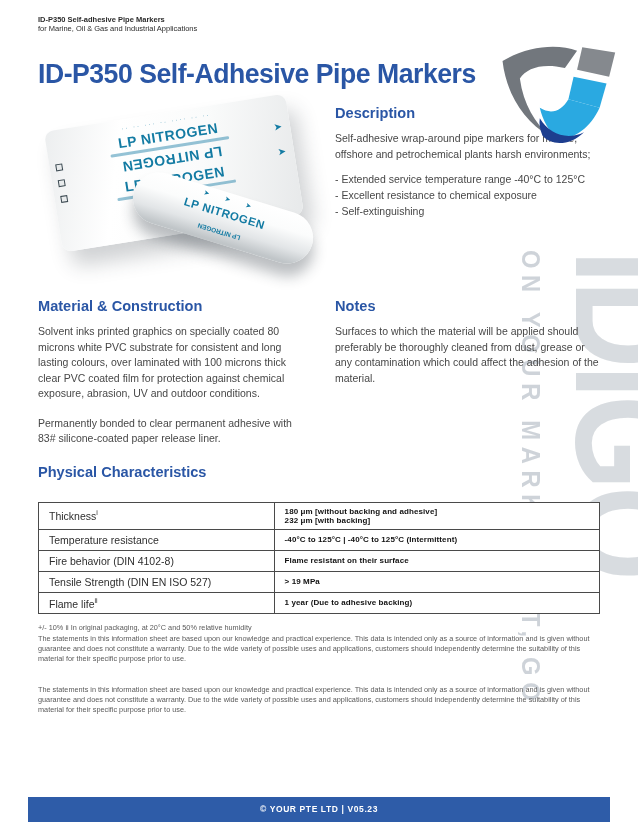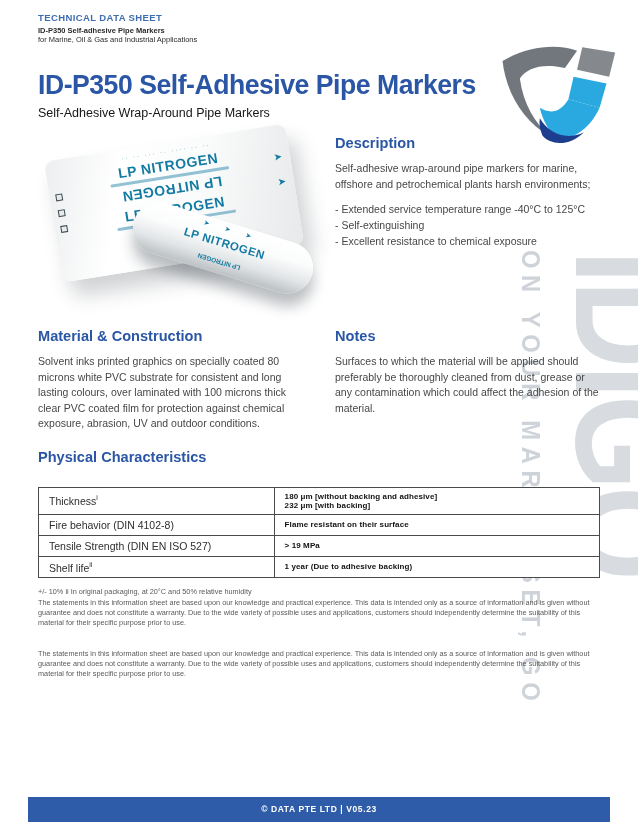--- a/index.html
+++ b/index.html
@@ -76,36 +76,34 @@
 
 <div class="page">
 
   <div class="watermark">
     <span class="wm-big">IDIGO</span>
     <span class="wm-small">ON YOUR MARKS, SET, GO</span>
   </div>
 
   <div class="content">
 
-    <div class="eyebrow">TECHNICAL DATA SHEET</div>
     <div class="meta1">ID-P350 Self-adhesive Pipe Markers</div>
     <div class="meta2">for Marine, Oil &amp; Gas and Industrial Applications</div>
 
     <div class="logo">
       <svg viewBox="0 0 140 120" width="132" height="104">
         <path d="M6,22 C35,4 70,2 92,10 L78,30 C52,24 34,30 26,42 C30,72 44,94 60,108 C30,92 10,58 6,22 Z" fill="#72777d"></path>
         <path d="M98,6 L136,12 L129,40 L92,32 Z" fill="#85898e"></path>
         <path d="M88,40 L126,48 L118,76 L82,66 Z" fill="#2aa9e1"></path>
         <path d="M82,66 L118,76 C108,98 90,112 70,113 C60,104 52,90 49,76 C62,84 74,80 82,66 Z" fill="#2aa9e1"></path>
         <path d="M49,88 C60,106 80,114 100,104 C84,120 62,120 52,108 C49,100 48,94 49,88 Z" fill="#1d3e8f"></path>
       </svg>
     </div>
 
     <h1 class="title">ID-P350 Self-Adhesive Pipe Markers</h1>
-    <div class="subtitle">Self-Adhesive Wrap-Around Pipe Markers</div>
 
     <div class="grid">
 
       <div class="photo">
         <div class="sheet">
           <div class="sheet-inner">
             <div class="mk-tiny">·· ·· ··· ·· ···· ·· ··</div>
             <div class="mk-row"><span class="mk mk-main">LP NITROGEN</span></div>
             <div class="mk-sub"></div>
             <div class="mk-row"><span class="mk mk-main mk-flip">LP NITROGEN</span></div>
@@ -127,28 +125,29 @@
           <div><span class="mk mk-main">LP NITROGEN</span></div>
           <div><span class="mk-tinyflip">LP NITROGEN</span></div>
         </div>
       </div>
 
       <div>
         <h2 class="sec">Description</h2>
         <p class="body">Self-adhesive wrap-around pipe markers for marine, offshore and petrochemical plants harsh environments;</p>
         <div class="bullets">
           <div>- Extended service temperature range -40°C to 125°C</div>
+          <div>- Excellent resistance to chemical exposure</div>
           <div>- Self-extinguishing</div>
-          <div>- Excellent resistance to chemical exposure</div>
         </div>
       </div>
 
       <div>
         <h2 class="sec">Material &amp; Construction</h2>
         <p class="body">Solvent inks printed graphics on specially coated 80 microns white PVC substrate for consistent and long lasting colours, over laminated with 100 microns thick clear PVC coated film for protection against chemical exposure, abrasion, UV and outdoor conditions.</p>
+        <p class="body">Permanently bonded to clear permanent adhesive with 83# silicone-coated paper release liner.</p>
       </div>
 
       <div>
         <h2 class="sec">Notes</h2>
         <p class="body">Surfaces to which the material will be applied should preferably be thoroughly cleaned from dust, grease or any contamination which could affect the adhesion of the material.</p>
       </div>
     </div>
 
     
     <div class="phys-wrap">
@@ -156,40 +155,44 @@
       <table class="phys">
         <tbody>
           <tr>
             <td class="prop"><span>Thickness</span><sup>i</sup></td>
             <td class="val">
                 <div>180 μm [without backing and adhesive]</div>
                 <div>232 μm [with backing]</div>
               </td>
           </tr>
           <tr>
+            <td class="prop"><span>Temperature resistance</span></td>
+            <td class="val"><span>-40°C to 125°C  |  -40°C to 125°C (Intermittent)</span></td>
+          </tr>
+          <tr>
             <td class="prop"><span>Fire behavior (DIN 4102-8)</span></td>
             <td class="val"><span>Flame resistant on their surface</span></td>
           </tr>
           <tr>
             <td class="prop"><span>Tensile Strength (DIN EN ISO 527)</span></td>
             <td class="val"><span>&gt; 19 MPa</span></td>
           </tr>
           <tr>
-            <td class="prop"><span>Shelf life</span><sup>ii</sup></td>
+            <td class="prop"><span>Flame life</span><sup>ii</sup></td>
             <td class="val"><span>1 year (Due to adhesive backing)</span></td>
           </tr>
         </tbody>
       </table>
     </div>
 
     <div class="legal">
       <span class="fnote">+/- 10%   ii In original packaging, at 20°C and 50% relative humidity</span>
       <span class="fnote">The statements in this information sheet are based upon our knowledge and practical experience. This data is intended only as a source of information and is given without guarantee and does not constitute a warranty. Due to the wide variety of possible uses and applications, customers should independently determine the suitability of this material for their specific purpose prior to use.</span>
       <span class="fnote statement2">The statements in this information sheet are based upon our knowledge and practical experience. This data is intended only as a source of information and is given without guarantee and does not constitute a warranty. Due to the wide variety of possible uses and applications, customers should independently determine the suitability of this material for their specific purpose prior to use.</span>
     </div>
 
   </div>
 
   <div class="footer">
-    <span>© DATA  PTE LTD | V05.23</span>
+    <span>© YOUR  PTE LTD | V05.23</span>
   </div>
 
 </div>
 
 </body></html>

